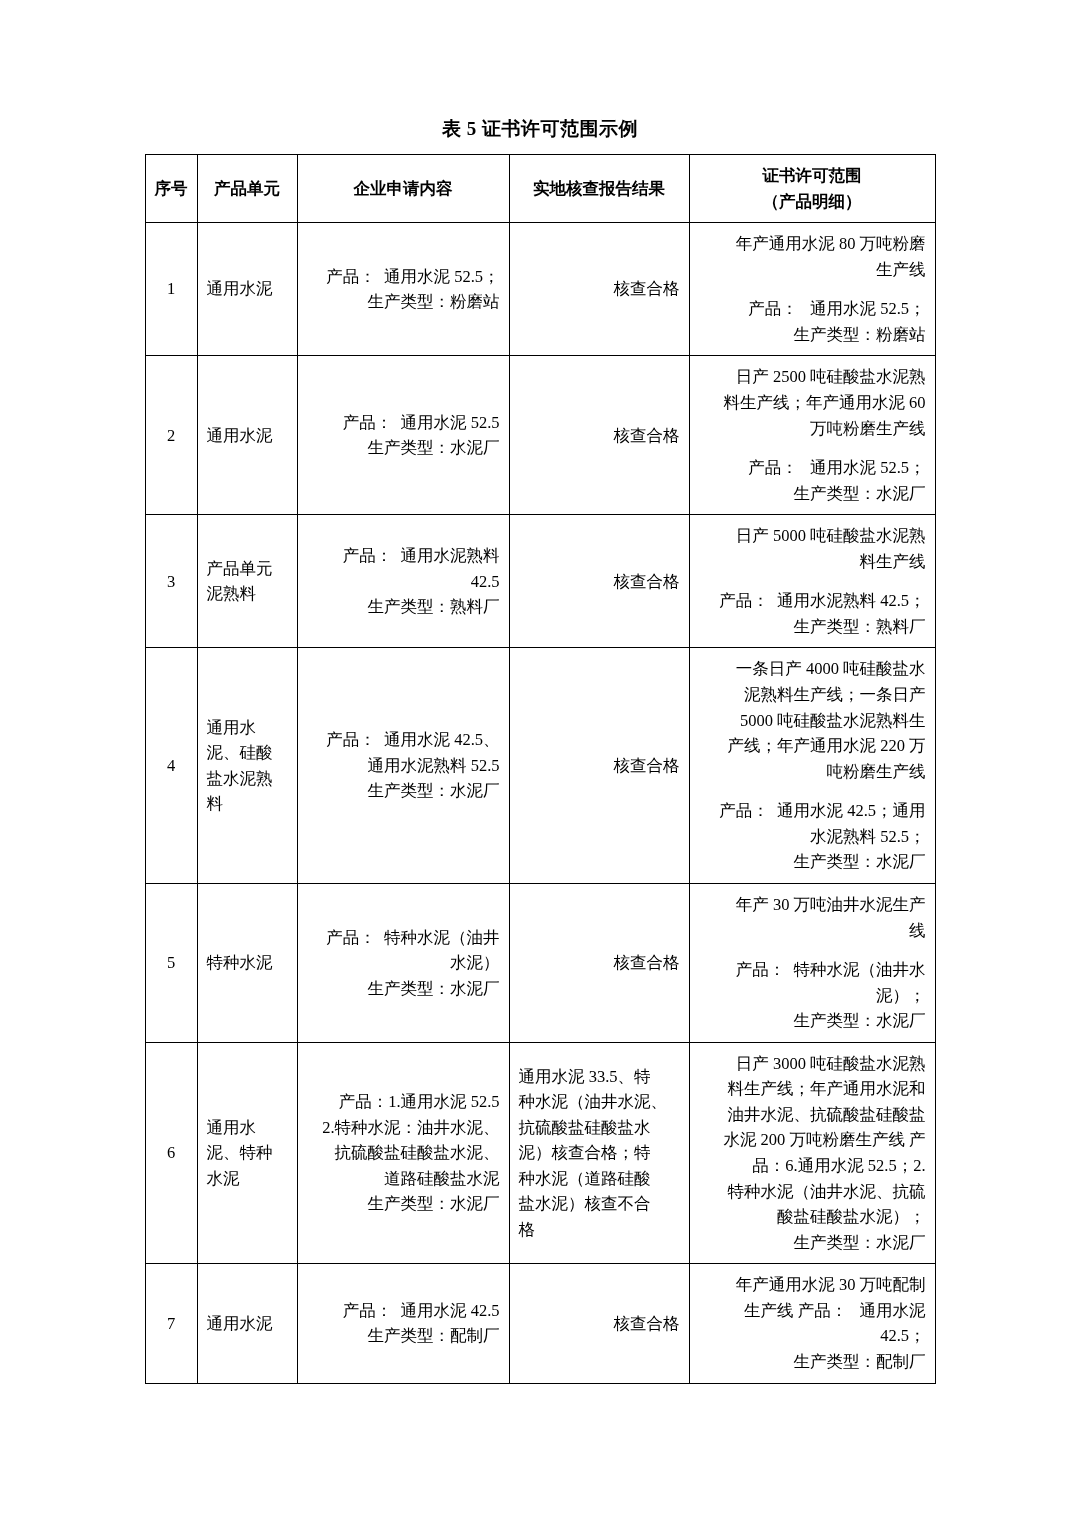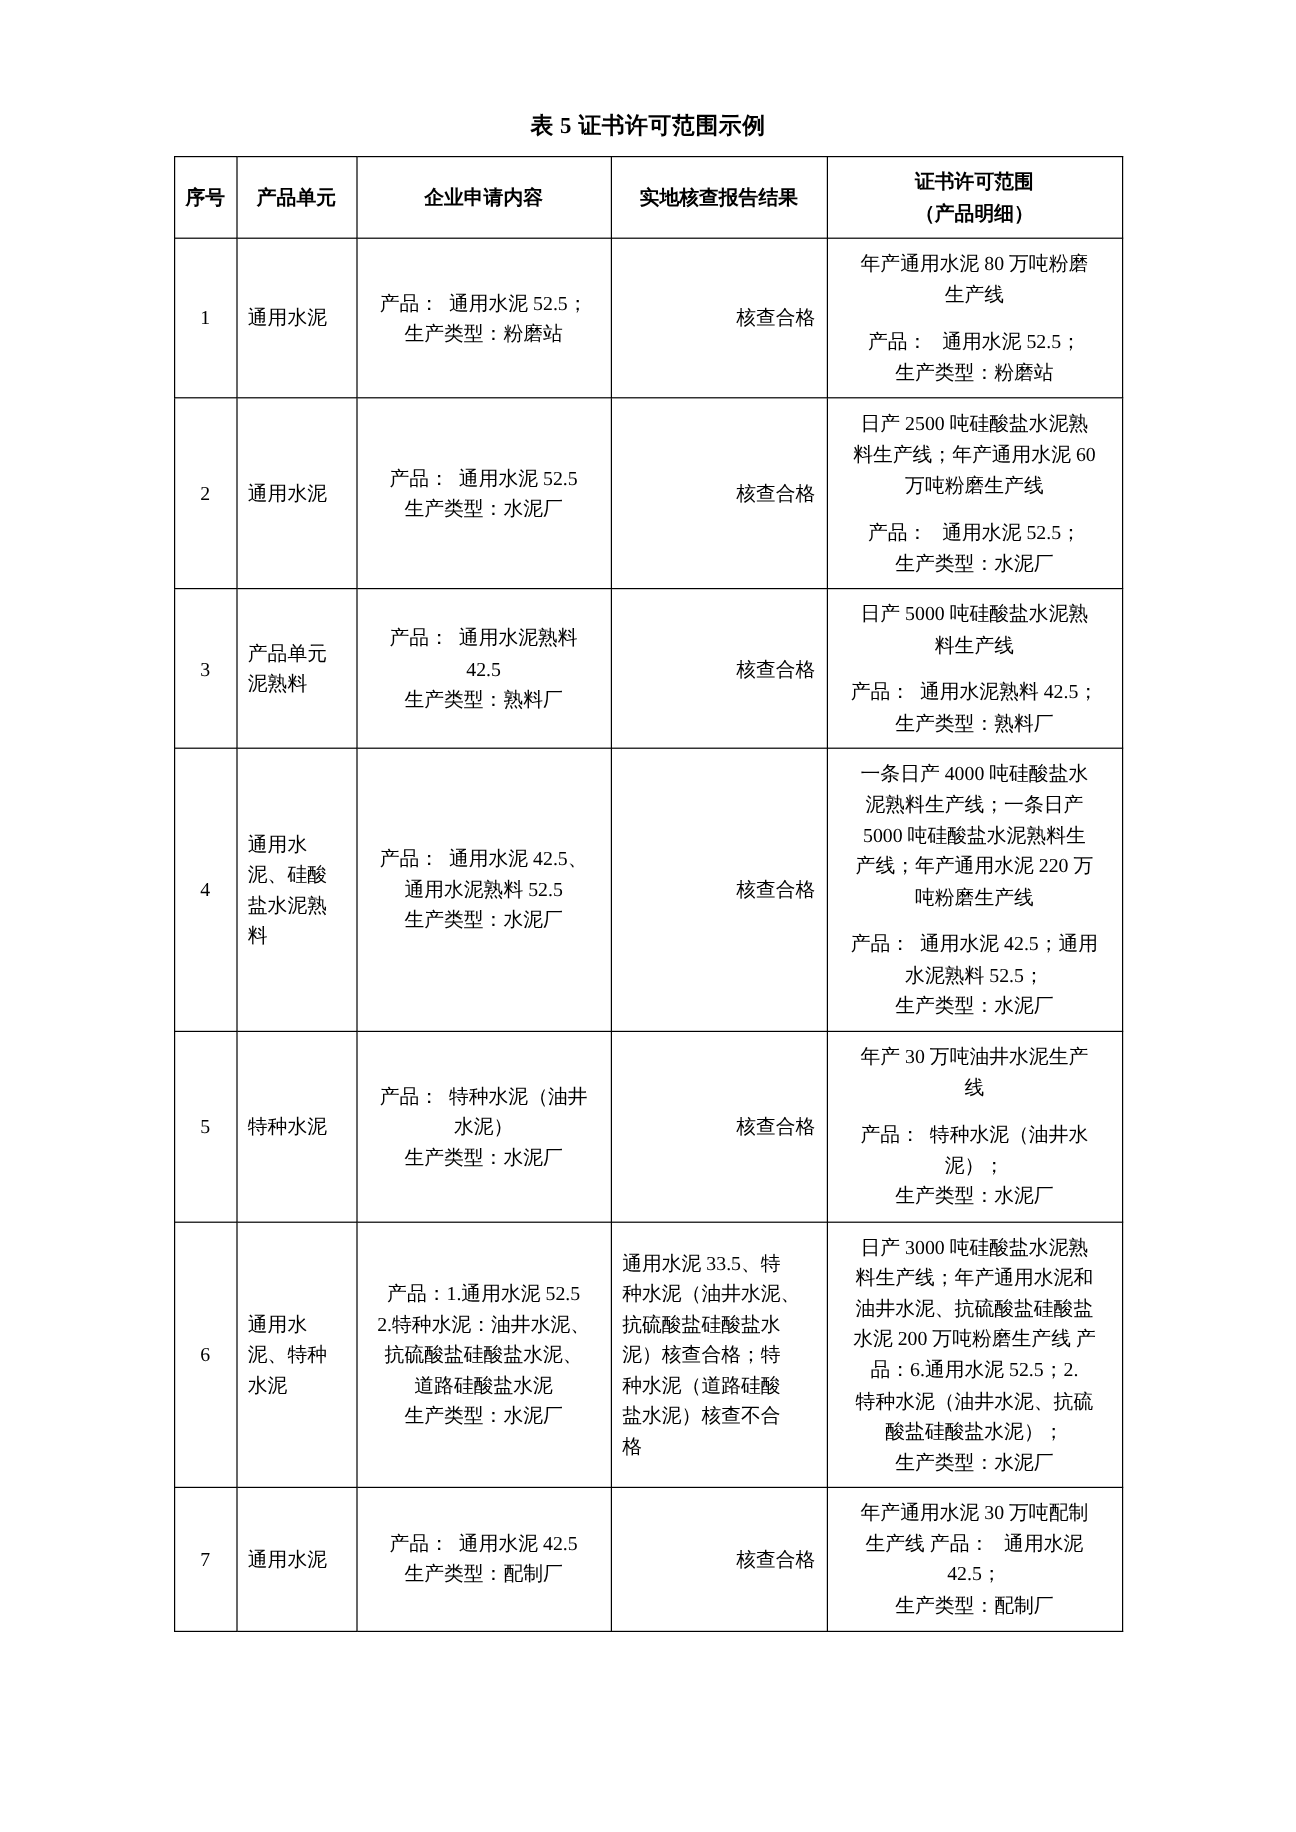--- a/index.html
+++ b/index.html
@@ -18,21 +18,21 @@
     width: 1080px;
     height: 1527px;
     box-sizing: border-box;
     padding: 0;
     position: relative;
   }
   .table-title {
     text-align: center;
     font-size: 19px;
     font-weight: bold;
-    margin-top: 92px;
+    margin-top: 116px;
     margin-bottom: 12px;
     letter-spacing: 0.5px;
   }
   table.doc-table {
     border-collapse: collapse;
     width: 790px;
     margin: 0 auto;
     table-layout: fixed;
   }
   table.doc-table td, table.doc-table th {
@@ -57,30 +57,30 @@
   td.c-no {
     text-align: center;
     font-size: 16.5px;
   }
   td.c-unit {
     text-align: left;
     font-size: 16.5px;
     line-height: 1.7;
   }
   td.c-apply {
-    text-align: center;
+    text-align: right;
   }
   td.c-check {
     text-align: right;
   }
   td.c-check.left {
     text-align: left;
   }
   td.c-scope {
-    text-align: center;
+    text-align: right;
     margin-left: 27px;
   }
   .blk {
     margin: 0;
     white-space: pre-wrap;
   }
   .gap {
     height: 14px;
   }
   .head-two-line {

